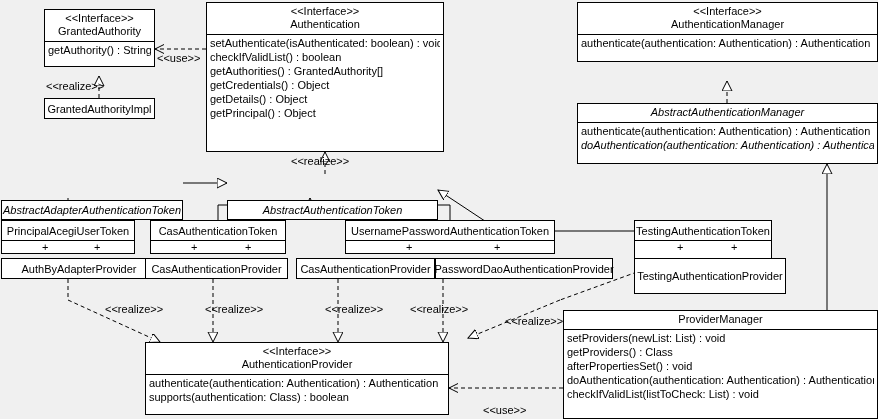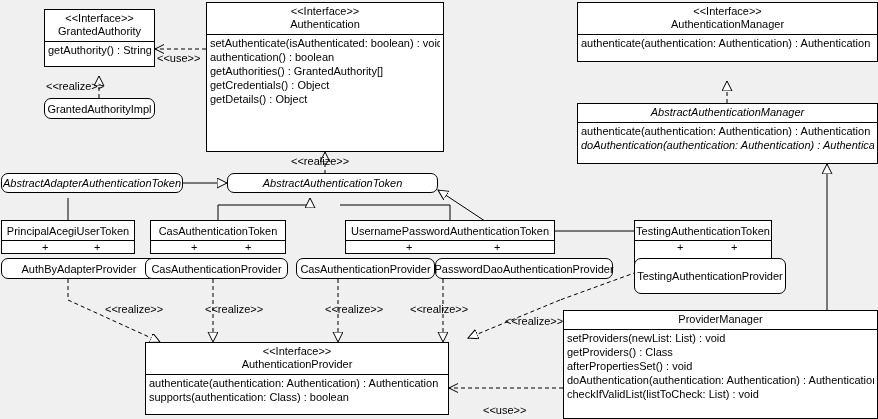--- a/index.html
+++ b/index.html
@@ -67,23 +67,22 @@
   }
   .ops div.italic {
     font-style: italic;
   }
   .simple {
     display: flex;
     align-items: center;
     justify-content: center;
     text-align: center;
     line-height: 12px;
-    border-radius: 7px;
-  }
-  .simple.italic { font-style: italic; }
+  }
+  .simple.italic { font-style: italic; margin-top: 27px; }
   .label {
     position: absolute;
     font-size: 11px;
     color: #000;
     background: transparent;
     white-space: nowrap;
   }
   .plusrow {
     position: relative;
     height: 13px;
@@ -178,24 +177,25 @@
   </div>
 
   <div class="box" style="left:206px; top:2px; width:238px; height:150px;">
     <div class="hdr">
       <span class="stereo">&lt;&lt;Interface&gt;&gt;</span>
       <span class="nm">Authentication</span>
     </div>
     <div class="sep"></div>
     <div class="ops">
       <div>setAuthenticate(isAuthenticated: boolean) : void</div>
-      <div>authentication() : boolean</div>
+      <div>checkIfValidList() : boolean</div>
       <div>getAuthorities() : GrantedAuthority[]</div>
       <div>getCredentials() : Object</div>
       <div>getDetails() : Object</div>
+      <div>getPrincipal() : Object</div>
     </div>
   </div>
 
   <div class="box" style="left:577px; top:2px; width:301px; height:60px;">
     <div class="hdr">
       <span class="stereo">&lt;&lt;Interface&gt;&gt;</span>
       <span class="nm">AuthenticationManager</span>
     </div>
     <div class="sep"></div>
     <div class="ops">

